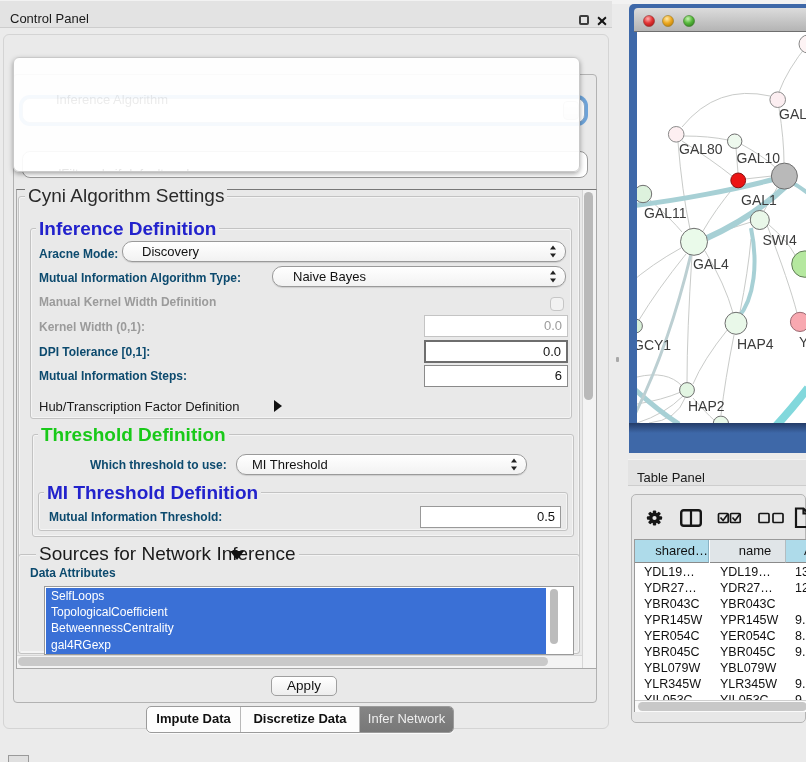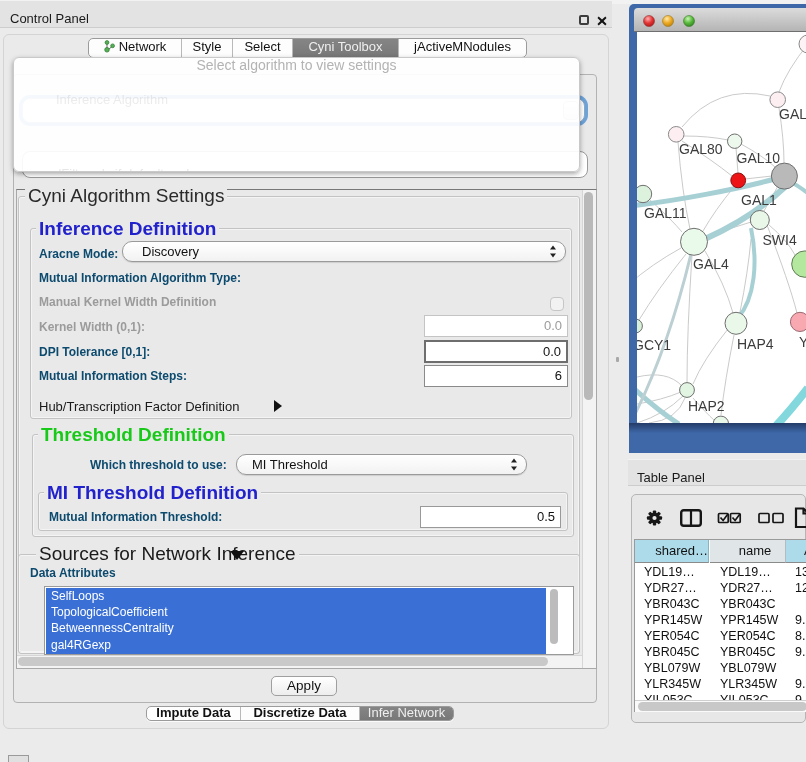--- a/index.html
+++ b/index.html
@@ -60,20 +60,28 @@
   <div class="combo" style="left:122px;top:241px;width:444px;height:21px;">
       <span style="position:absolute;left:19px;top:2px;">Discovery</span>
       <span class="ar">
         <svg width="8" height="13" viewBox="0 0 8 13">
           <path d="M4 0.5 L7 4.6 L1 4.6 Z M4 12.5 L7 8.4 L1 8.4 Z" fill="#222"></path>
         </svg>
       </span>
     </div>
 
   <div class="blab" style="left:39px;top:271px;">Mutual Information Algorithm Type:</div>
+  <div class="combo" style="left:272px;top:266px;width:294px;height:21px;">
+      <span style="position:absolute;left:20px;top:2px;">Naive Bayes</span>
+      <span class="ar">
+        <svg width="8" height="13" viewBox="0 0 8 13">
+          <path d="M4 0.5 L7 4.6 L1 4.6 Z M4 12.5 L7 8.4 L1 8.4 Z" fill="#222"></path>
+        </svg>
+      </span>
+    </div>
 
   <div class="blab" style="left:39px;top:295px;color:#9b9b9b;">Manual Kernel Width Definition</div>
   <div class="abs" style="left:550px;top:297px;width:14px;height:14px;background:#f2f2f2;border:1px solid #c6c6c6;border-radius:4px;"></div>
 
   <div class="blab" style="left:39px;top:320px;color:#9b9b9b;">Kernel Width (0,1):</div>
   <div class="field" style="left:424px;top:315px;width:144px;height:22px;color:#9b9b9b;border-color:#c4c4c4;line-height:20px;">0.0</div>
 
   <div class="blab" style="left:39px;top:345px;">DPI Tolerance [0,1]:</div>
   <div class="field" style="left:424px;top:340px;width:144px;height:23px;border:2px solid #6e6e6e;line-height:19px;">0.0</div>
 
@@ -111,43 +119,30 @@
     </svg>
 
   <div class="blab" style="left:30px;top:566px;">Data Attributes</div>
   <div class="abs" style="left:44px;top:586px;width:530px;height:69px;background:#fff;border:1px solid #9a9a9a;overflow:hidden;">
     <div style="position:absolute;left:1px;top:1px;width:500px;height:67px;background:#3a70d6;color:#fff;font-size:12px;line-height:16.2px;padding-left:5px;">SelfLoops<br>TopologicalCoefficient<br>BetweennessCentrality<br>gal4RGexp<br>Degree</div>
     <div style="position:absolute;left:505px;top:2px;width:8px;height:55px;background:#bcbcbc;border-radius:4px;"></div>
   </div>
 
   <div class="abs" style="left:271px;top:676px;width:66px;height:20px;background:linear-gradient(#ffffff,#ededed);border:1px solid #9f9f9f;border-radius:5px;text-align:center;font-size:13.5px;color:#111;line-height:18px;">Apply</div>
 
-  <div class="tabstrip" style="left:146px;top:706px;width:308px;height:15px;">
+  <div class="tabstrip" style="left:146px;top:706px;width:308px;height:27px;">
     <div class="t" style="width:94px;font-weight:bold;padding-bottom:2px;">Impute Data</div>
     <div class="t" style="width:119px;font-weight:bold;padding-bottom:2px;">Discretize Data</div>
     <div class="t sel" style="flex:1;padding-bottom:2px;">Infer Network</div>
   </div>
 
   <div class="abs" style="left:8px;top:755px;width:21px;height:12px;background:#e0e0e0;border:1px solid #9a9a9a;"></div>
 
-  <div class="tabstrip" style="left:88px;top:37.5px;width:439px;height:20px;">
-    <div class="t" style="width:93px;"><svg width="11" height="13" viewBox="0 0 11 13" style="margin-right:4px;">
-          <path d="M3 3.5 L3 8 M4.5 9.5 L8 6.5" stroke="#666" stroke-width="1"></path>
-          <circle cx="3" cy="2.5" r="1.9" fill="#55b055" stroke="#2a7a2e" stroke-width="0.7"></circle>
-          <circle cx="3" cy="9.8" r="2.3" fill="#55b055" stroke="#2a7a2e" stroke-width="0.7"></circle>
-          <circle cx="8.6" cy="5.8" r="1.9" fill="#55b055" stroke="#2a7a2e" stroke-width="0.7"></circle>
-        </svg>Network</div>
-    <div class="t" style="width:51px;">Style</div>
-    <div class="t" style="width:60px;">Select</div>
-    <div class="t sel" style="width:106px;">Cyni Toolbox</div>
-    <div class="t" style="flex:1;">jActiveMNodules</div>
-  </div>
 
   <div class="abs" style="left:13px;top:57px;width:567px;height:115px;background:rgba(255,255,255,0.93);border:1px solid #c9c9c9;border-radius:6px;box-shadow:0 2px 5px rgba(0,0,0,0.35);overflow:hidden;">
-    <div style="position:absolute;left:0;top:-1px;width:100%;text-align:center;font-size:14px;color:#b3b3b3;">Select algorithm to view settings</div>
     <div style="position:absolute;left:42px;top:34px;font-size:13px;color:rgba(60,60,60,0.10);">Inference Algorithm</div>
     <div style="position:absolute;left:30px;top:108px;font-size:13px;color:rgba(60,60,60,0.13);">galFiltered.sif default node</div>
   </div>
 
   <div class="abs" style="left:616px;top:357px;width:3px;height:5px;background:#a8a8a8;border-radius:1px;"></div>
 
   <div class="abs" style="left:629px;top:4px;width:177px;height:449px;background:#3e68a8;border-top-left-radius:5px;"></div>
   <div class="abs" style="left:634px;top:8px;width:172px;height:24px;background:linear-gradient(#dcdcdc,#b4b4b4);border-bottom:1px solid #6f6f6f;border-top-left-radius:4px;">
     <svg width="70" height="24" viewBox="0 0 70 24">
       <defs>

